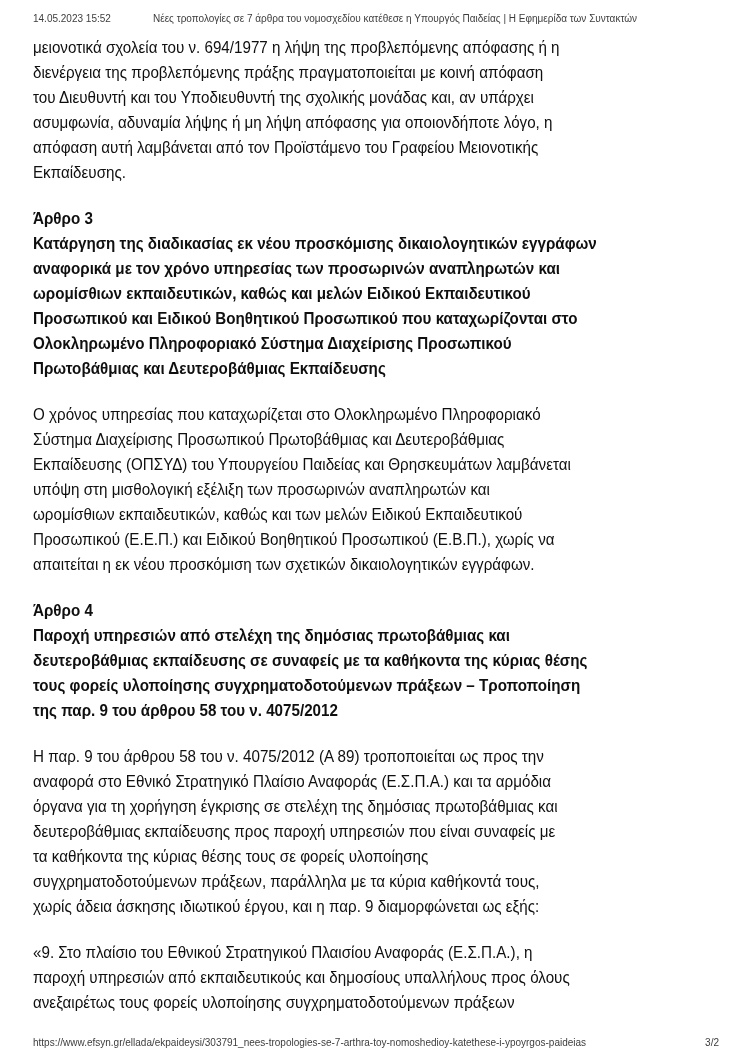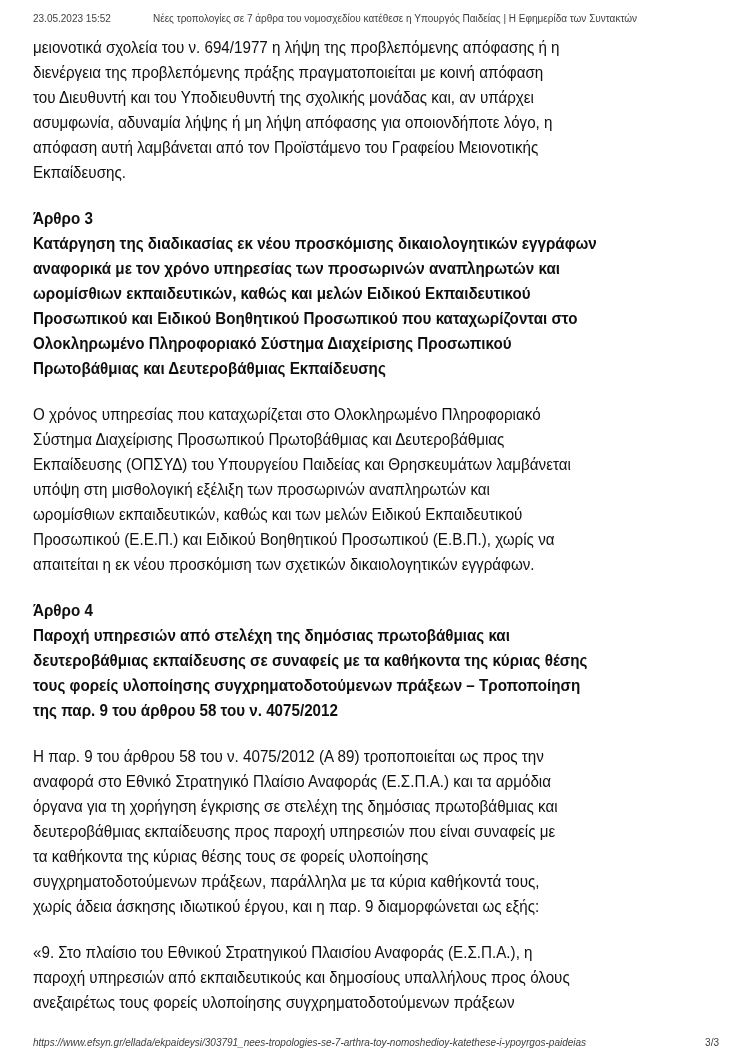--- a/index.html
+++ b/index.html
@@ -44,21 +44,20 @@
     width: 750px;
     font-size: 10px;
     color: #3d3d3d;
     line-height: 12px;
   }
   .print-footer .pf-url {
     position: absolute;
     left: 33px;
     top: 0;
     white-space: nowrap;
-    font-style: italic;
   }
   .print-footer .pf-page {
     position: absolute;
     right: 31px;
     top: 0;
     white-space: nowrap;
   }
   
   .article-content {
     position: absolute;
@@ -77,21 +76,21 @@
   }
   .article-content p.heading {
     font-weight: bold;
   }
 </style>
 </head>
 <body>
 
 <header class="print-header">
   <span class="ph-title">Νέες τροπολογίες σε 7 άρθρα του νομοσχεδίου κατέθεσε η Υπουργός Παιδείας | Η Εφημερίδα των Συντακτών</span>
-  <span class="ph-date">23.05.2023 15:52</span>
+  <span class="ph-date">14.05.2023 15:52</span>
 </header>
 
 <main class="article-content">
   <p>μειονοτικά σχολεία του ν. 694/1977 η λήψη της προβλεπόμενης απόφασης ή η
 διενέργεια της προβλεπόμενης πράξης πραγματοποιείται με κοινή απόφαση
 του Διευθυντή και του Υποδιευθυντή της σχολικής μονάδας και, αν υπάρχει
 ασυμφωνία, αδυναμία λήψης ή μη λήψη απόφασης για οποιονδήποτε λόγο, η
 απόφαση αυτή λαμβάνεται από τον Προϊστάμενο του Γραφείου Μειονοτικής
 Εκπαίδευσης.</p>
   <p class="heading">Άρθρο 3
@@ -120,14 +119,14 @@
 τα καθήκοντα της κύριας θέσης τους σε φορείς υλοποίησης
 συγχρηματοδοτούμενων πράξεων, παράλληλα με τα κύρια καθήκοντά τους,
 χωρίς άδεια άσκησης ιδιωτικού έργου, και η παρ. 9 διαμορφώνεται ως εξής:</p>
   <p>«9. Στο πλαίσιο του Εθνικού Στρατηγικού Πλαισίου Αναφοράς (Ε.Σ.Π.Α.), η
 παροχή υπηρεσιών από εκπαιδευτικούς και δημοσίους υπαλλήλους προς όλους
 ανεξαιρέτως τους φορείς υλοποίησης συγχρηματοδοτούμενων πράξεων</p>
 </main>
 
 <footer class="print-footer">
   <span class="pf-url">https://www.efsyn.gr/ellada/ekpaideysi/303791_nees-tropologies-se-7-arthra-toy-nomoshedioy-katethese-i-ypoyrgos-paideias</span>
-  <span class="pf-page">3/3</span>
+  <span class="pf-page">3/2</span>
 </footer>
 
 </body></html>

